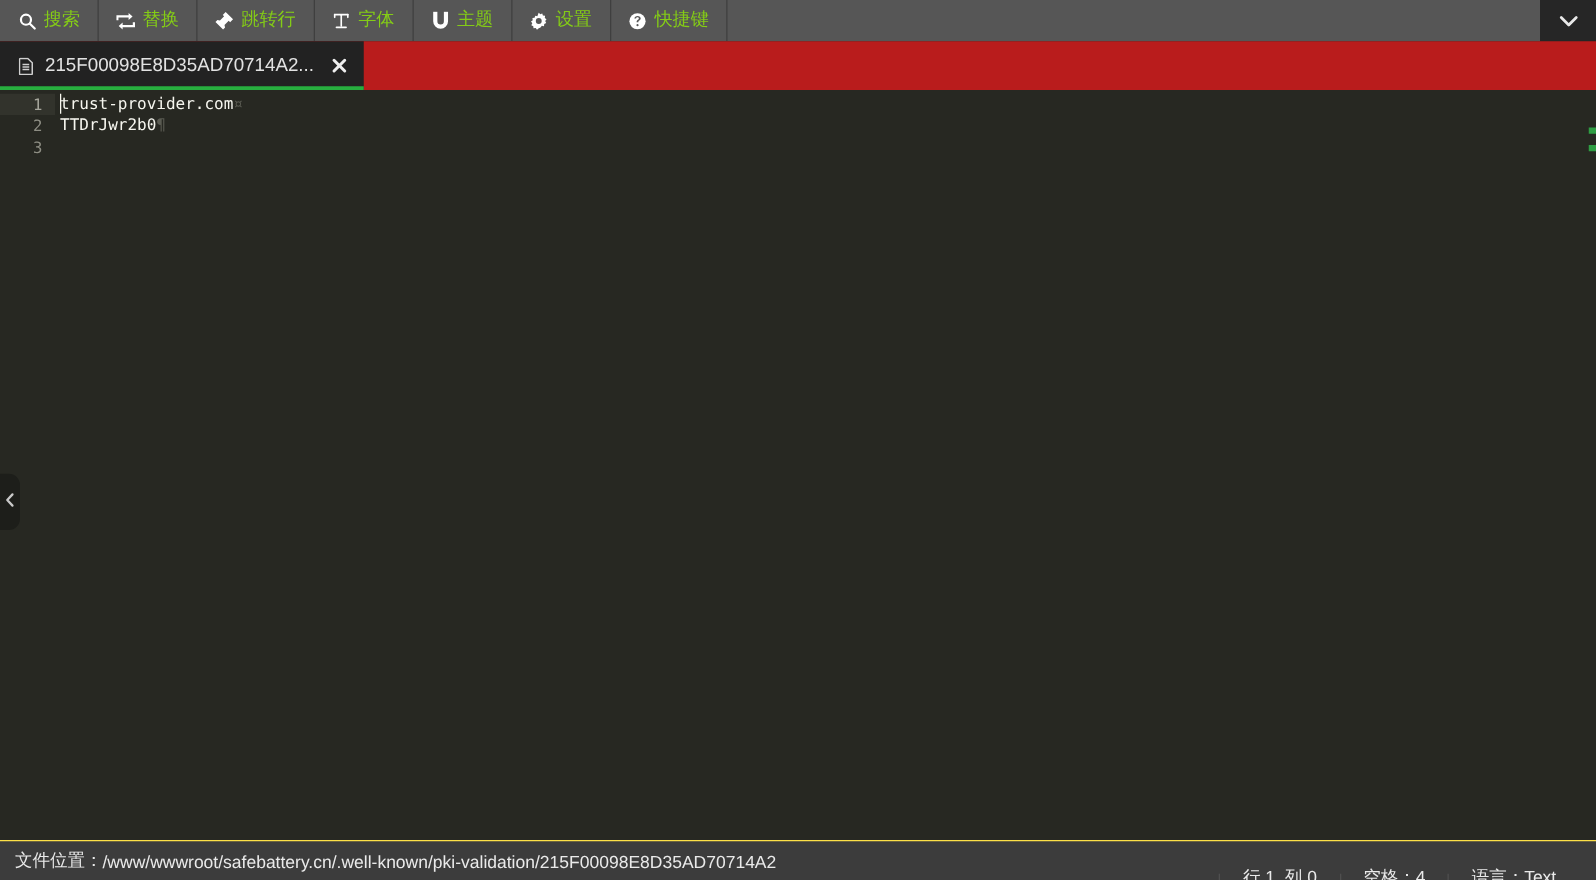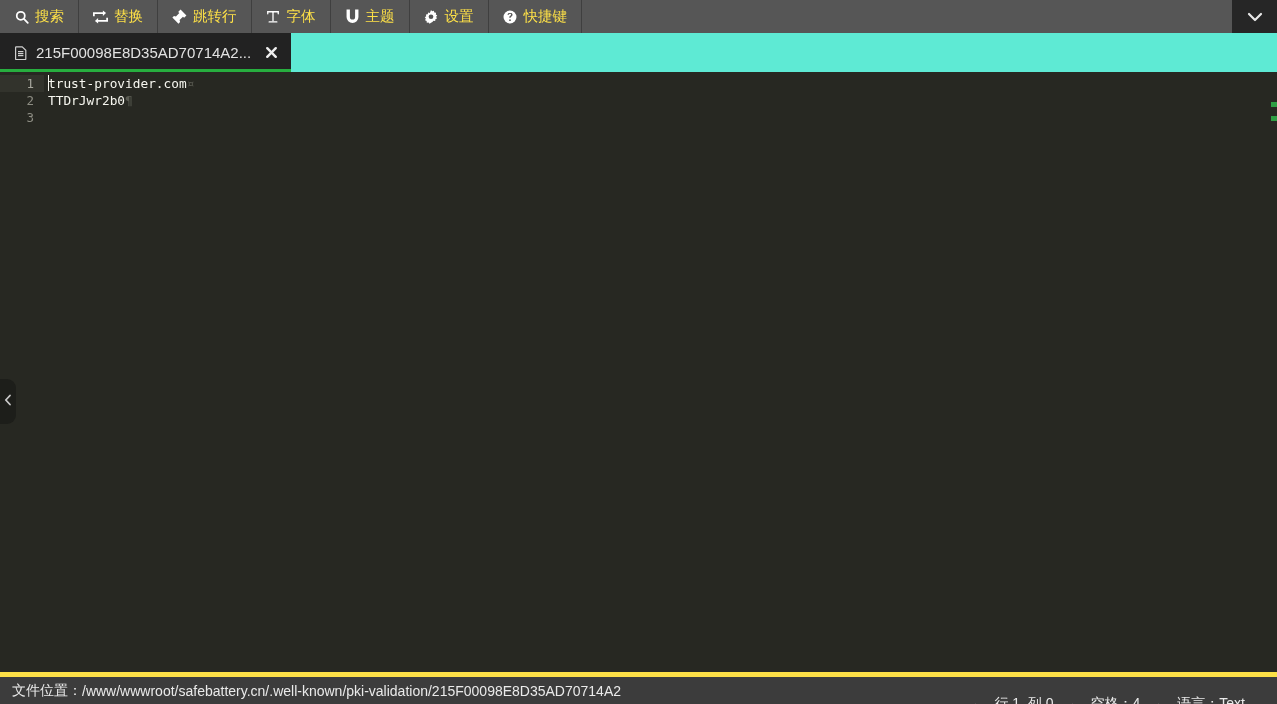--- a/index.html
+++ b/index.html
@@ -48,42 +48,42 @@
   .tb-btn:first-child { border-left: none; }
   .tb-ico {
     display: inline-flex;
     align-items: center;
     justify-content: center;
     width: 15px; height: 15px;
     color: #ffffff;
     flex: 0 0 15px;
   }
   .tb-ico svg { display: block; }
-  .tb-label { color: #fde047; line-height: 33px; }
+  .tb-label { color: #84cc16; line-height: 33px; }
 
   .toolbar-right {
     flex: 1 1 auto;
     background: #262626;
     display: flex;
     align-items: center;
     justify-content: center;
   }
   .chev-down {
     width: 20px; height: 20px;
     display: flex; align-items: center; justify-content: center;
     color: #e8e8e8;
     cursor: default;
   }
 
   
   .tabbar {
     position: relative;
     height: 39px;
     flex: 0 0 39px;
-    background: #5eead4;
+    background: #b91c1c;
     display: flex;
     align-items: center;
   }
   .tab {
     position: relative;
     height: 39px;
     display: flex;
     align-items: center;
     gap: 8px;
     padding: 0 12px 0 14px;
@@ -217,21 +217,21 @@
 
   
   .statusbar {
     height: 32px;
     flex: 0 0 32px;
     background: #3c3c3c;
     display: flex;
     align-items: stretch;
     color: #eaeaea;
     font-size: 14px;
-    border-top: 5px solid #fde047;
+    border-top: 1px solid #fde047;
   }
   .sb-left {
     display: flex;
     align-items: center;
     padding-left: 12px;
     flex: 1 1 auto;
     white-space: nowrap;
     overflow: hidden;
   }
   .sb-seg {

